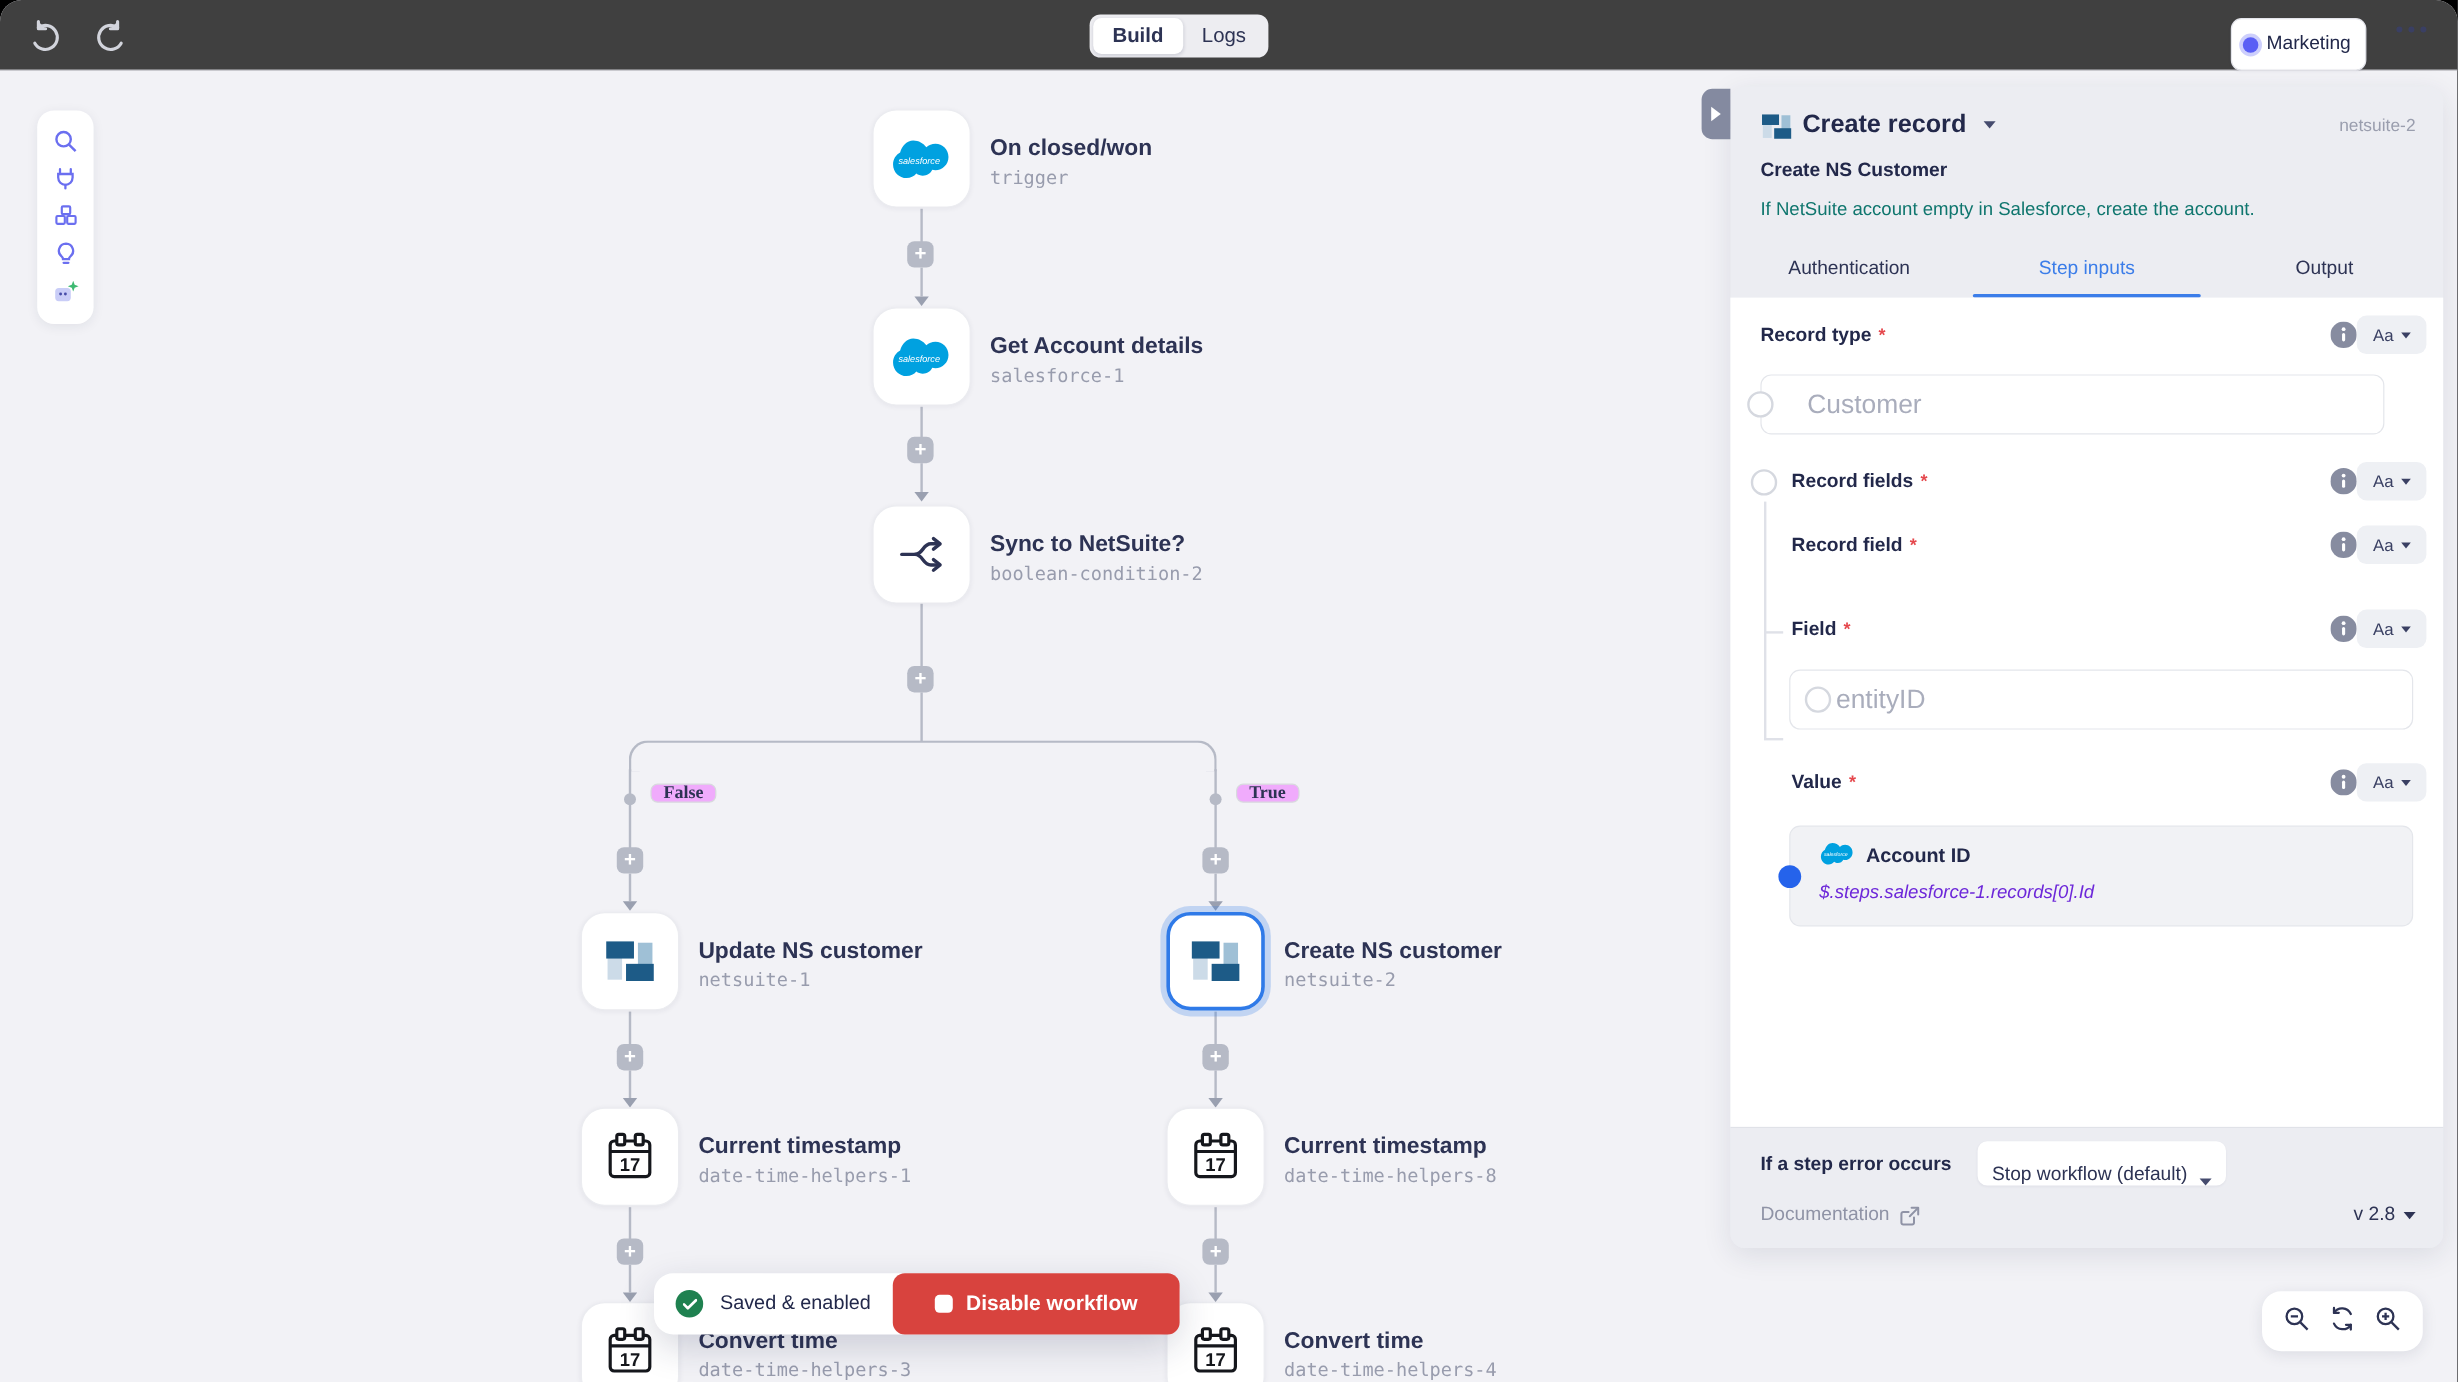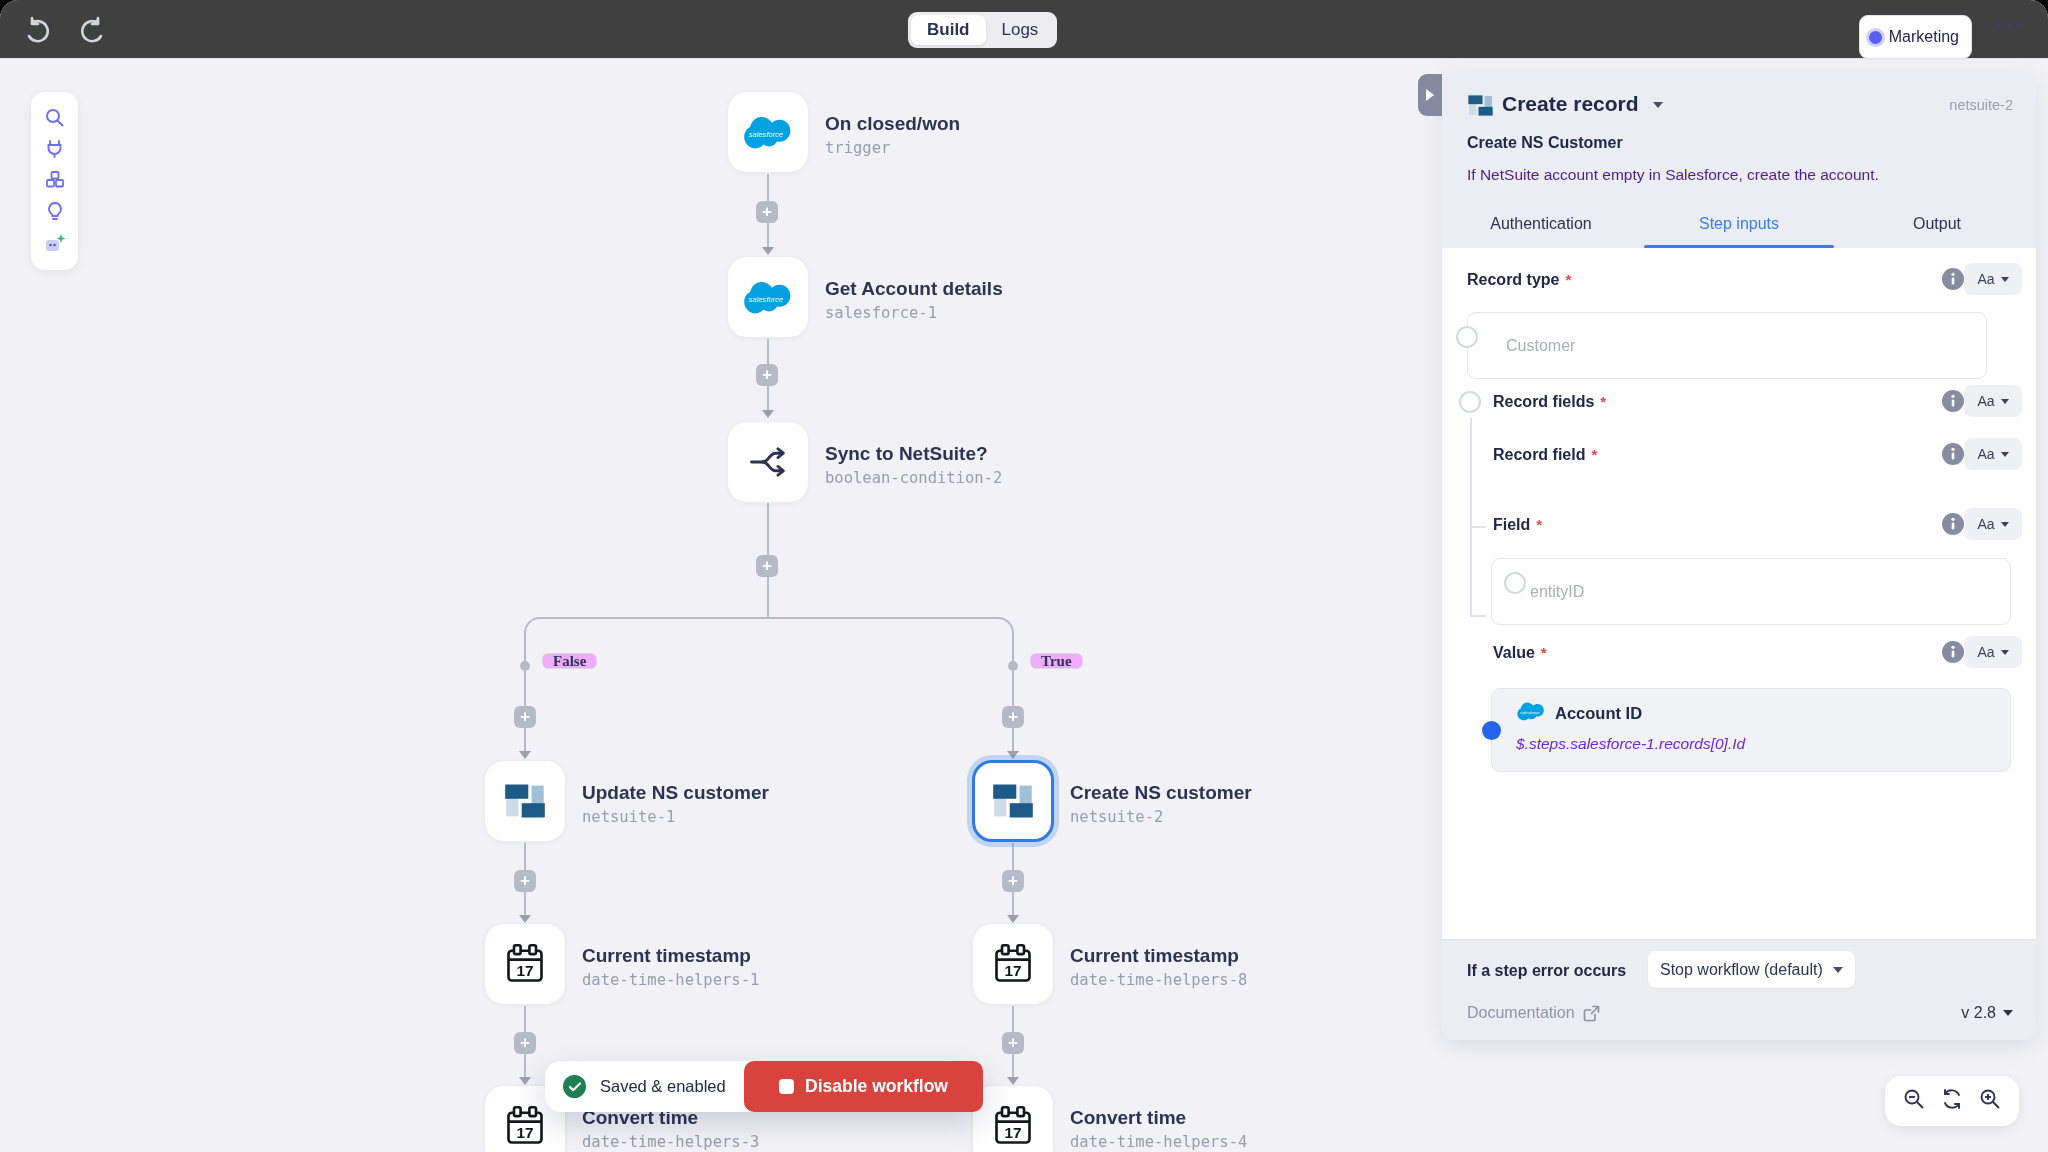--- a/index.html
+++ b/index.html
@@ -67,50 +67,50 @@
   
   .panel{position:absolute;left:1442px;top:72px;width:594px;height:968px;background:#ecedf2;border-radius:12px;
          box-shadow:0 6px 24px rgba(30,35,70,.10);}
   .collapse{position:absolute;left:-24px;top:2px;width:24px;height:42px;background:#848aa0;border-radius:9px 0 0 9px;
             display:flex;align-items:center;justify-content:center;}
   .tri-right{width:0;height:0;border-top:6px solid transparent;border-bottom:6px solid transparent;border-left:8px solid #fff;}
   .p-head-icon{position:absolute;left:25px;top:20px;}
   .p-title{position:absolute;left:60px;top:20px;font-size:21px;font-weight:700;color:#22284a;}
   .p-stepid{position:absolute;right:23px;top:25px;font-size:14.5px;color:#9a9eae;}
   .p-name{position:absolute;left:25px;top:62px;font-size:16px;font-weight:700;color:#22284a;}
-  .p-desc{position:absolute;left:25px;top:94px;font-size:15.5px;color:#4c1d95;}
+  .p-desc{position:absolute;left:25px;top:94px;font-size:15.5px;color:#0f766e;}
   .caret{display:inline-block;width:0;height:0;border-left:5px solid transparent;border-right:5px solid transparent;
          border-top:6px solid #454b6e;vertical-align:middle;}
   .tabs{position:absolute;left:0;top:128px;width:594px;height:48px;display:flex;}
   .tab{flex:1;display:flex;align-items:center;justify-content:center;font-size:16px;color:#2d3354;position:relative;}
   .tab.active{color:#3b7de9;}
   .tab.active::after{content:"";position:absolute;left:50%;transform:translateX(-50%);bottom:0;width:190px;height:3px;
                      background:#3b7de9;border-radius:2px;}
   .p-content{position:absolute;left:0;top:176px;width:594px;height:691px;background:#fff;overflow:hidden;}
   .f-label{font-size:16px;font-weight:700;color:#22284a;}
   .req{color:#e5484d;font-size:15px;font-weight:700;margin-left:6px;}
   .info{position:absolute;width:22px;height:22px;}
   .chip{position:absolute;right:14px;width:58px;height:32px;background:#eef0f4;border-radius:8px;
         display:flex;align-items:center;justify-content:center;gap:6px;font-size:14px;color:#3a4063;}
   .chip .caret{border-top-color:#3a4063;border-left-width:4px;border-right-width:4px;border-top-width:5px;}
-  .pinput{position:absolute;height:67px;background:#fff;border:1.5px solid #e4e6eb;border-radius:9px;
-          font-size:16px;color:#2d3354;padding-left:38px;font-family:"Liberation Sans",sans-serif;outline:none;width:520px;}
+  .pinput{position:absolute;height:50px;background:#fff;border:1.5px solid #e4e6eb;border-radius:9px;
+          font-size:22px;color:#2d3354;padding-left:38px;font-family:"Liberation Sans",sans-serif;outline:none;width:520px;}
   .pinput::placeholder{color:#a9adbc;}
   .ring{position:absolute;width:22px;height:22px;border-radius:50%;background:#fff;border:2px solid #d5d8df;}
   .treev{position:absolute;background:#dfe1e8;width:1.5px;}
   .treeh{position:absolute;background:#dfe1e8;height:1.5px;}
   .valcard{position:absolute;left:49px;top:566px;width:520px;height:84px;background:#f1f2f5;border:1.5px solid #e4e6eb;
            border-radius:9px;}
   .valdot{position:absolute;left:-10px;top:32px;width:19px;height:19px;border-radius:50%;background:#2563eb;}
   .val-title{position:absolute;left:63px;top:15px;font-size:16.5px;font-weight:700;color:#22284a;}
   .val-path{position:absolute;left:24px;top:46px;font-size:15.5px;color:#6d28d9;font-style:italic;}
   .p-footer{position:absolute;left:0;top:867px;width:594px;height:101px;background:#ecedf2;border-top:1px solid #e0e2e8;
             border-radius:0 0 12px 12px;}
   .err-label{position:absolute;left:25px;top:22px;font-size:16px;font-weight:700;color:#22284a;}
-  .err-dd{position:absolute;left:206px;top:11px;height:37px;background:#fff;border-radius:8px;display:flex;align-items:center;
+  .err-dd{position:absolute;left:206px;top:11px;height:37px;background:#fff;border-radius:8px;display:flex;align-items:flex-end;
           gap:10px;padding:0 12px;font-size:16px;color:#2d3354;box-shadow:0 1px 2px rgba(30,35,70,.05);}
   .doc-link{position:absolute;left:25px;top:64px;font-size:16px;color:#8f93a6;display:flex;align-items:center;gap:8px;}
   .ver{position:absolute;right:23px;top:64px;font-size:16px;color:#2d3354;display:flex;align-items:center;gap:7px;}
   .ver .caret{border-top-color:#2d3354;}
 </style>
 </head>
 <body>
 
 <svg width="0" height="0" style="position:absolute">
   <defs>

